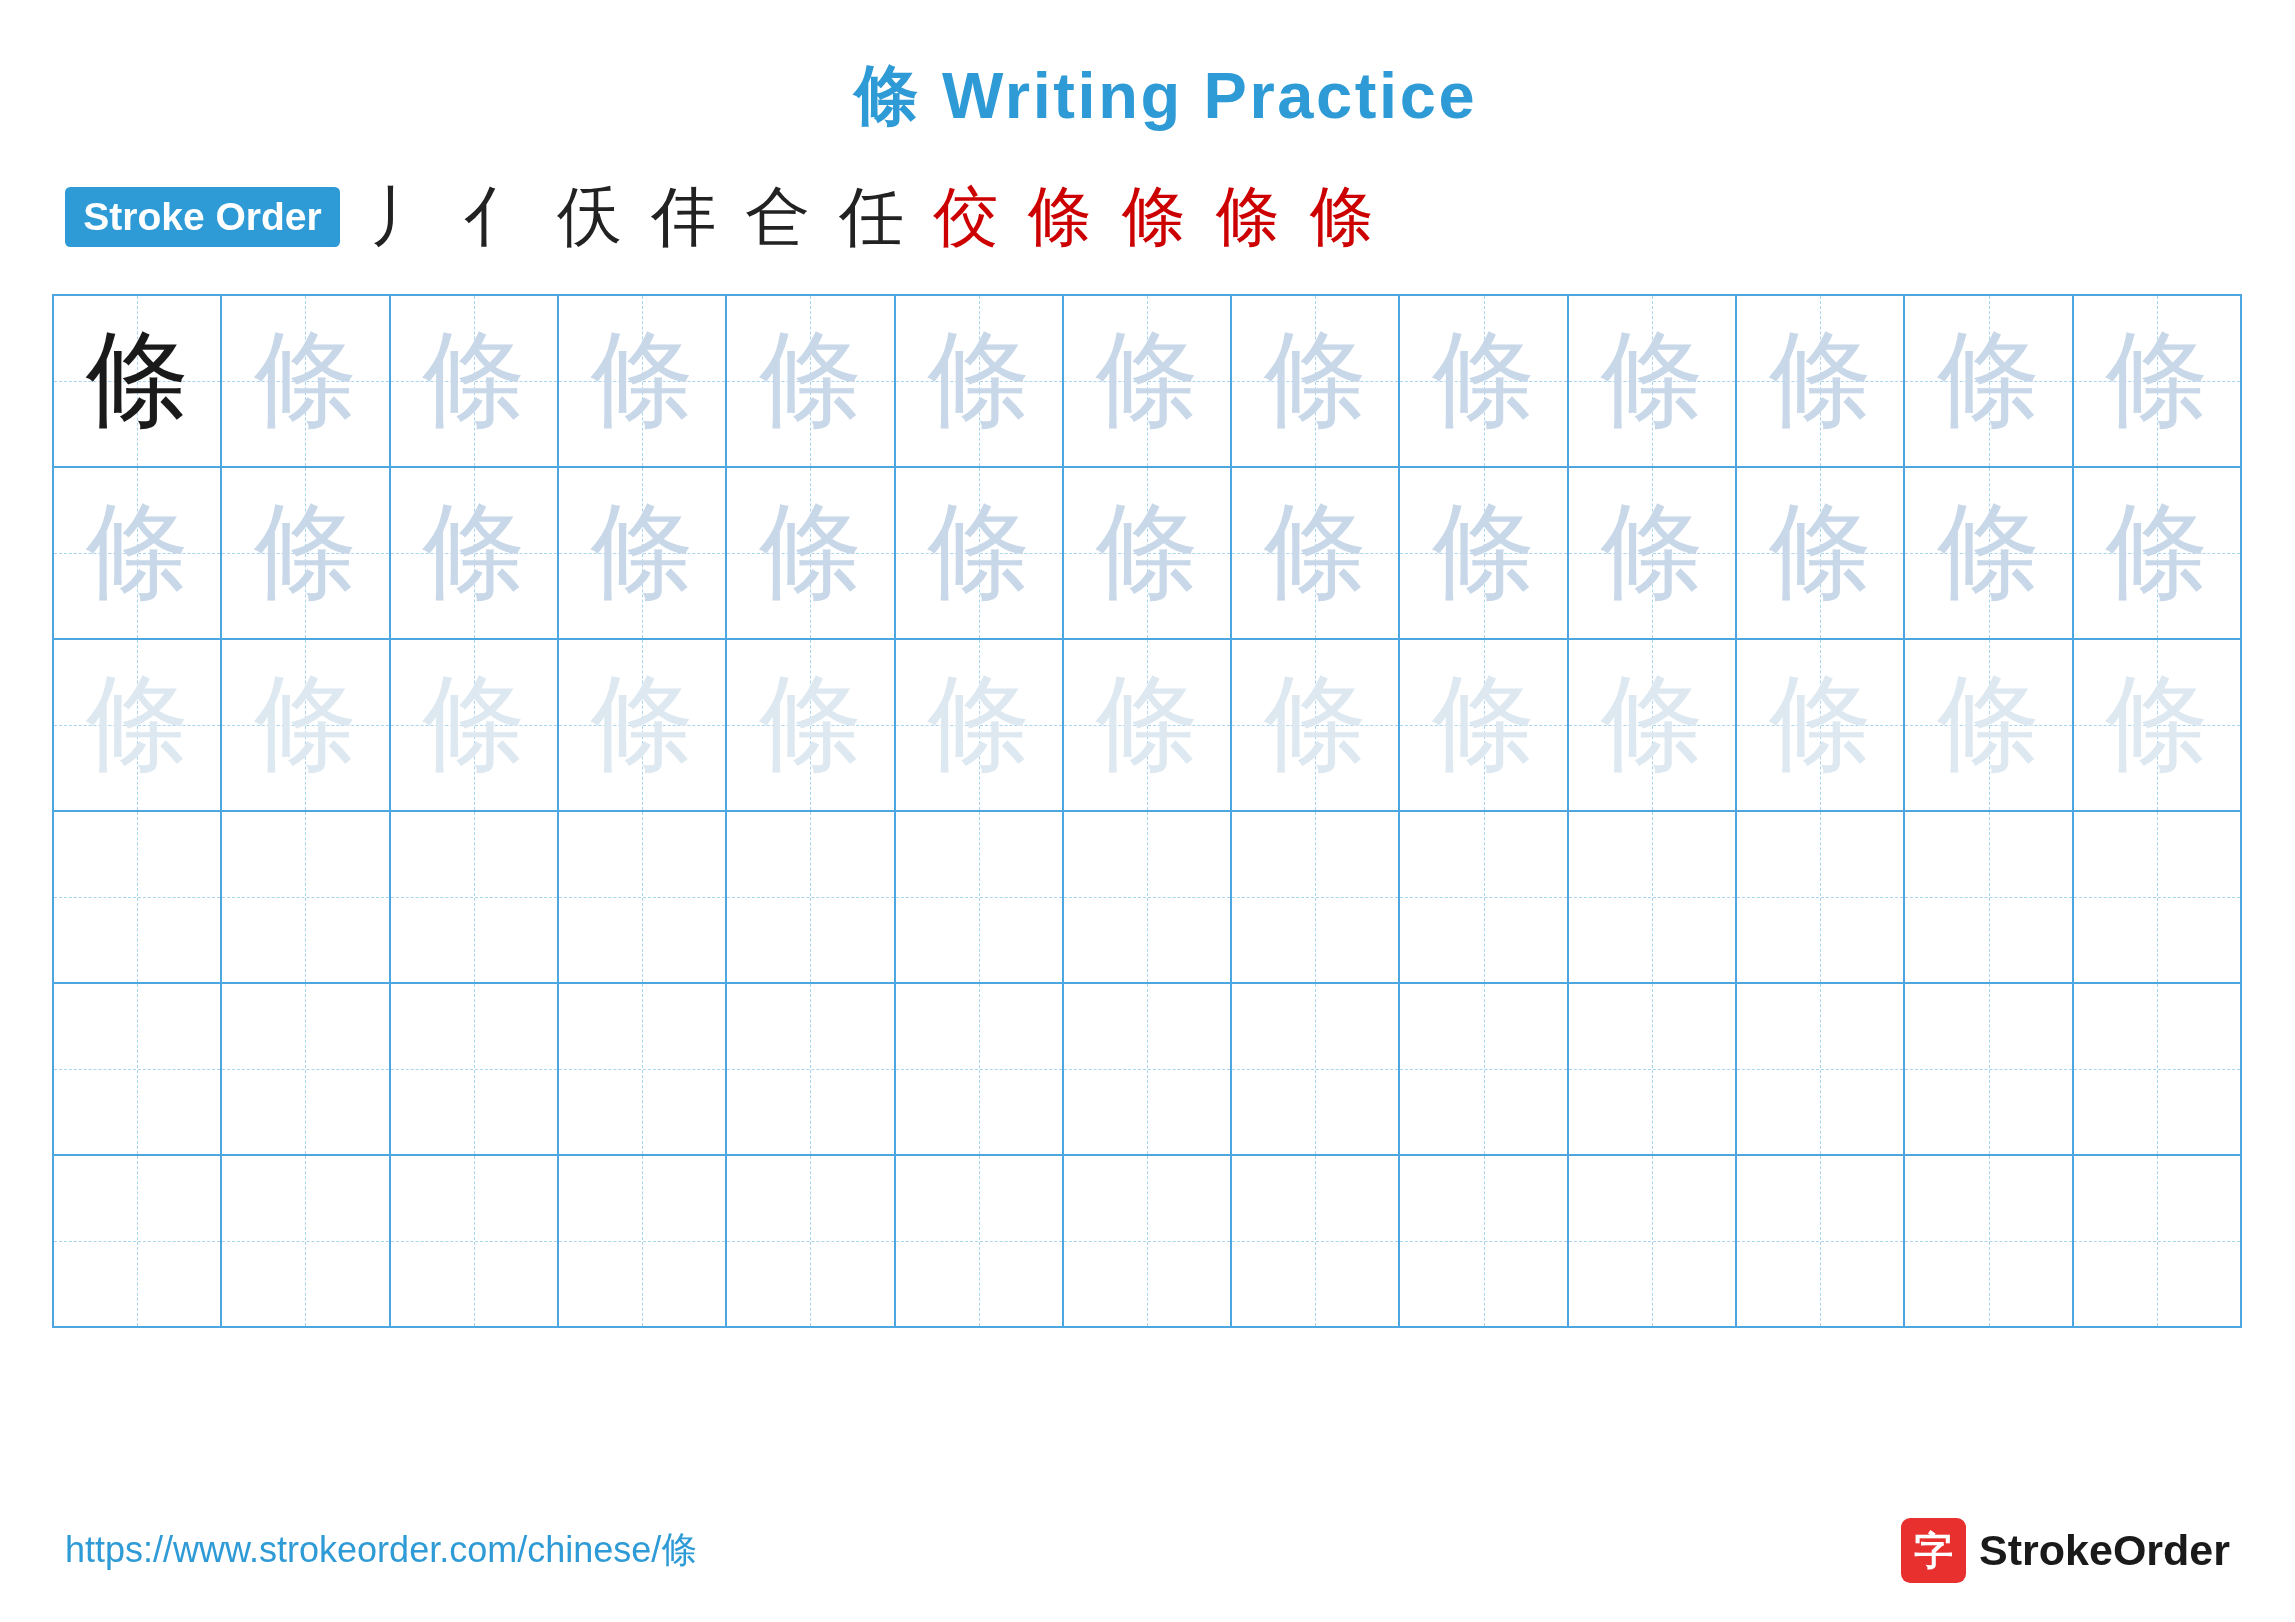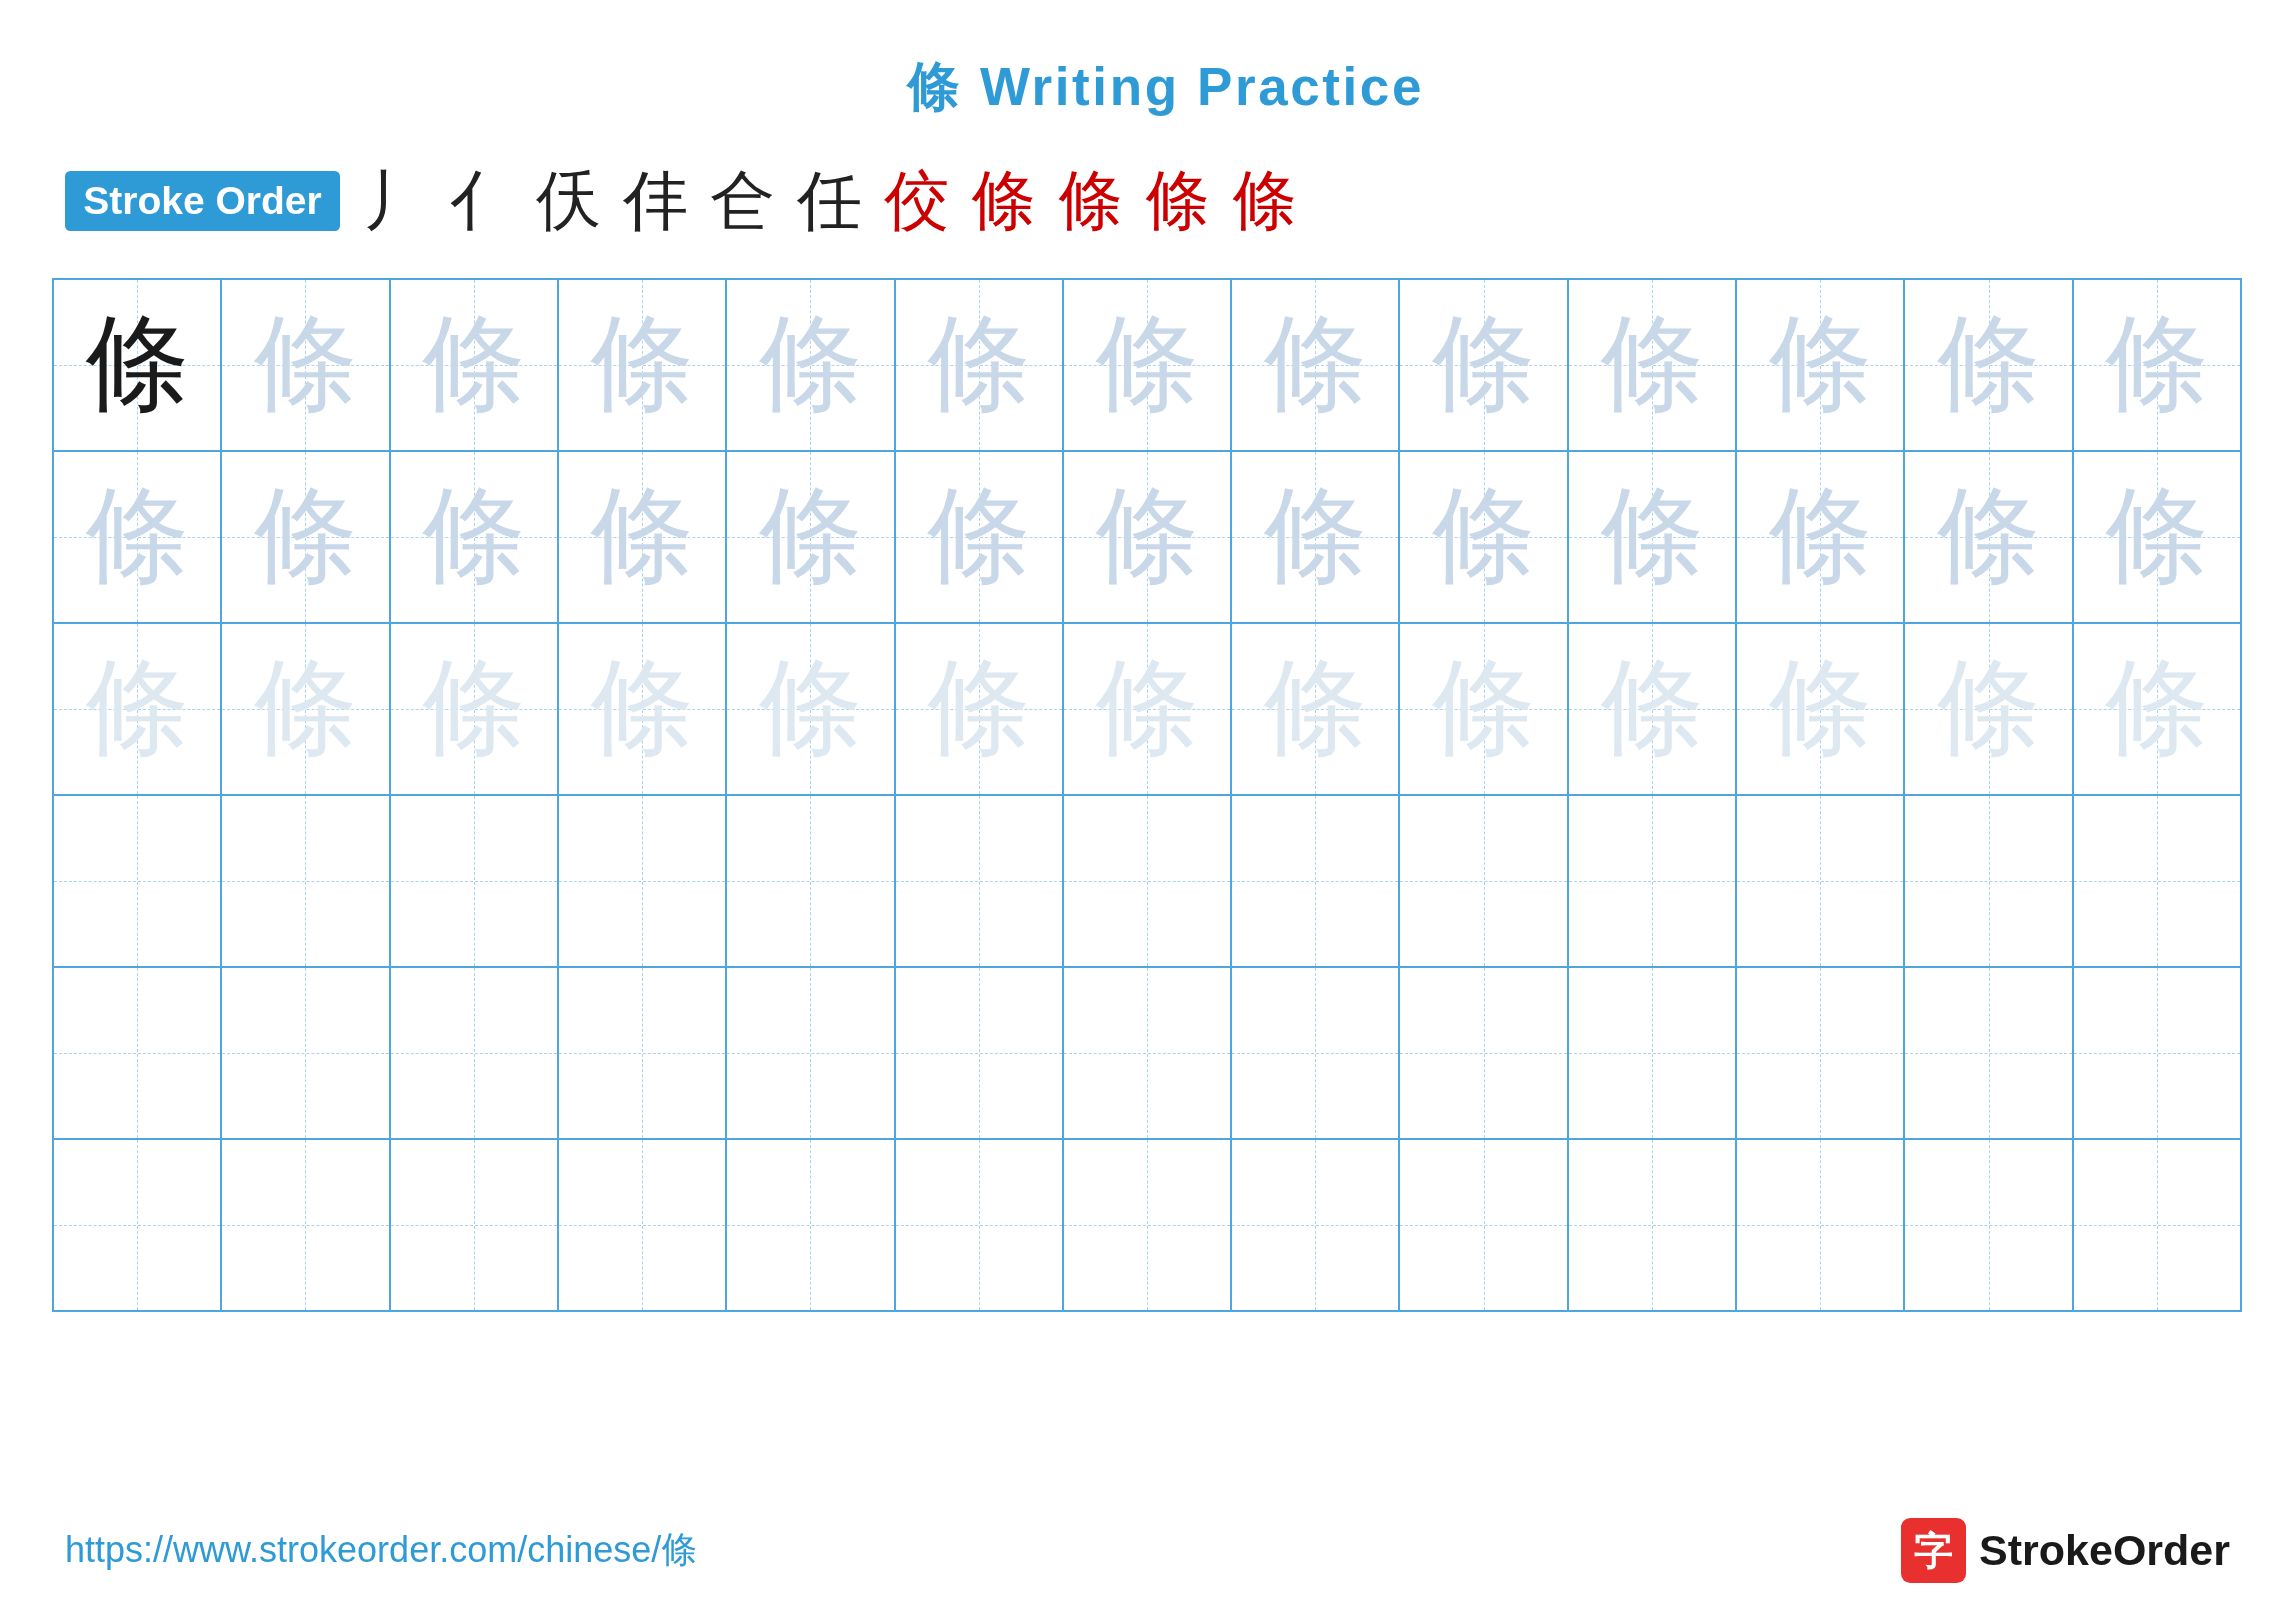--- a/index.html
+++ b/index.html
@@ -9,32 +9,32 @@
       height: 1622px;
       background: #ffffff;
       font-family: Arial, sans-serif;
       position: relative;
       overflow: hidden;
     }
 
     #title {
       text-align: center;
       padding-top: 52px;
-      font-size: 53px;
+      font-size: 65px;
       font-weight: bold;
       color: #2e9bd6;
       letter-spacing: 2.6px;
       margin-left: 36px;
     }
 
     #stroke-order-row {
       display: flex;
       align-items: center;
       padding: 33px 65px 19.6px 65px;
-      gap: 22px;
+      gap: 29px;
     }
 
     #stroke-order-badge {
       background-color: #2e9bd6;
       color: white;
       font-size: 39px;
       font-weight: bold;
       padding: 7.9px 18.3px;
       border-radius: 5.2px;
       white-space: nowrap;

